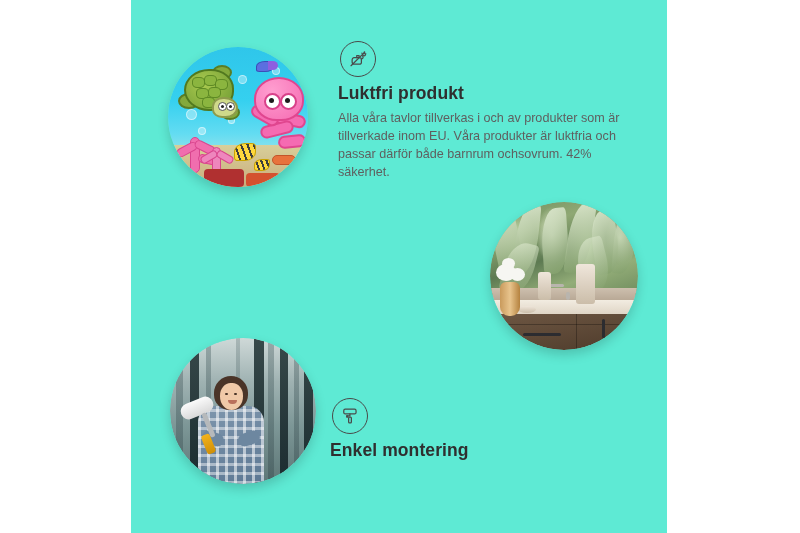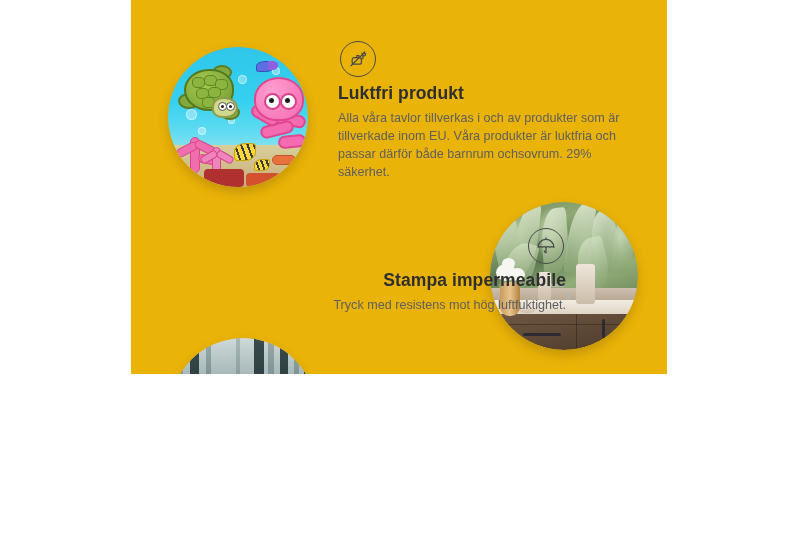--- a/index.html
+++ b/index.html
@@ -21,22 +21,22 @@
     width: 800px;
     height: 533px;
     background: #ffffff;
   }
 
   .panel {
     position: absolute;
     left: 131px;
     top: 0;
     width: 536px;
-    height: 374px;
-    background: #eab308;
+    height: 533px;
+    background: #5eead4;
     overflow: hidden;
   }
 
   
   .photo {
     position: absolute;
     border-radius: 50%;
     overflow: hidden;
     box-shadow: 0 5px 11px rgba(0,0,0,0.17);
   }
@@ -315,21 +315,21 @@
         <svg width="22" height="22" viewBox="0 0 24 24" fill="none" stroke="#4a4a4a" stroke-width="1.35" stroke-linecap="round" stroke-linejoin="round">
           <path d="M7.5 10.5h6.2a2 2 0 0 1 2 2v3.2a2 2 0 0 1-2 2H8a2.4 2.4 0 0 1-2.4-2.4v-2.4a2.4 2.4 0 0 1 1.9-2.4z"></path>
           <path d="M10.6 10.5V8.2h2.6v2.3"></path>
           <path d="M15.7 12.2c1.1-.3 1.9-1.1 1.9-2.1 0-1-.6-1.6-1.5-1.9"></path>
           <circle cx="18.6" cy="7.2" r="1.5"></circle>
           <path d="M16.2 5.6h.01M18.9 4.3h.01M20.6 6.3h.01"></path>
           <line x1="4.4" y1="19.3" x2="19.4" y2="4.5"></line>
         </svg>
       </div>
       <div class="f-title">Luktfri produkt</div>
-      <div class="f-desc">Alla våra tavlor tillverkas i och av produkter som är tillverkade inom EU. Våra produkter är luktfria och passar därför både barnrum ochsovrum. 29% säkerhet.</div>
+      <div class="f-desc">Alla våra tavlor tillverkas i och av produkter som är tillverkade inom EU. Våra produkter är luktfria och passar därför både barnrum ochsovrum. 42% säkerhet.</div>
     </div>
 
     <div class="photo photo2">
       <div class="inner">
         <div class="bath-wall">
           <div class="bath-leaf" style="left:4px;top:10px;width:26px;height:62px;transform:rotate(-12deg);"></div>
           <div class="bath-leaf" style="left:26px;top:2px;width:22px;height:70px;transform:rotate(6deg);"></div>
           <div class="bath-leaf" style="left:52px;top:6px;width:26px;height:66px;transform:rotate(-4deg);"></div>
           <div class="bath-leaf" style="left:78px;top:0px;width:24px;height:72px;transform:rotate(8deg);"></div>
           <div class="bath-leaf" style="left:102px;top:8px;width:26px;height:64px;transform:rotate(-9deg);"></div>
@@ -355,32 +355,20 @@
         <div class="soap" style="left:48px;top:70px;width:13px;height:28px;"></div>
         <div class="soap" style="left:28px;top:104px;width:18px;height:7px;border-radius:50%;"></div>
 
         <div class="vase"></div>
         <div class="flower" style="left:6px;top:62px;width:20px;height:17px;"></div>
         <div class="flower" style="left:20px;top:66px;width:15px;height:13px;"></div>
         <div class="flower" style="left:12px;top:56px;width:13px;height:11px;"></div>
       </div>
     </div>
 
-    <div class="txtblock g2">
-      <div class="icon-circle">
-        <svg width="22" height="22" viewBox="0 0 24 24" fill="none" stroke="#4a4a4a" stroke-width="1.35" stroke-linecap="round" stroke-linejoin="round">
-          <path d="M3.4 13.4a8.6 8.6 0 0 1 17.2 0c-1.3-1.1-2.6-1.1-4.3 0-1.5-1.1-2.9-1.1-4.3 0-1.4-1.1-2.8-1.1-4.3 0-1.7-1.1-3-1.1-4.3 0z"></path>
-          <line x1="12" y1="13.4" x2="12" y2="19.2"></line>
-          <path d="M12 19.2a1.8 1.8 0 0 1-1.8-1.8"></path>
-          <line x1="12" y1="3.1" x2="12" y2="4.8"></line>
-        </svg>
-      </div>
-      <div class="f-title">Stampa impermeabile</div>
-      <div class="f-desc">Tryck med resistens mot hög luftfuktighet.</div>
-    </div>
 
     <div class="photo photo3">
       <div class="inner">
         <div class="forest-bg"></div>
         <div class="tree soft" style="left:6px;width:7px;"></div>
         <div class="tree" style="left:20px;width:9px;"></div>
         <div class="tree soft" style="left:36px;width:5px;"></div>
         <div class="tree" style="left:84px;width:10px;"></div>
         <div class="tree soft" style="left:98px;width:6px;"></div>
         <div class="tree" style="left:110px;width:8px;"></div>
@@ -406,16 +394,17 @@
 
     <div class="txtblock g3">
       <div class="icon-circle">
         <svg width="22" height="22" viewBox="0 0 24 24" fill="none" stroke="#4a4a4a" stroke-width="1.35" stroke-linecap="round" stroke-linejoin="round">
           <rect x="5.2" y="4.6" width="13.4" height="5.2" rx="1.6"></rect>
           <path d="M11.9 9.8v2.1H8.4"></path>
           <path d="M8.4 11.9h1.2v1.3H8.4z"></path>
           <rect x="10.5" y="13.2" width="3" height="6.3" rx="1"></rect>
         </svg>
       </div>
+      <div class="f-title">Enkel montering</div>
     </div>
 
   </div>
 </div>
 
 </body></html>

